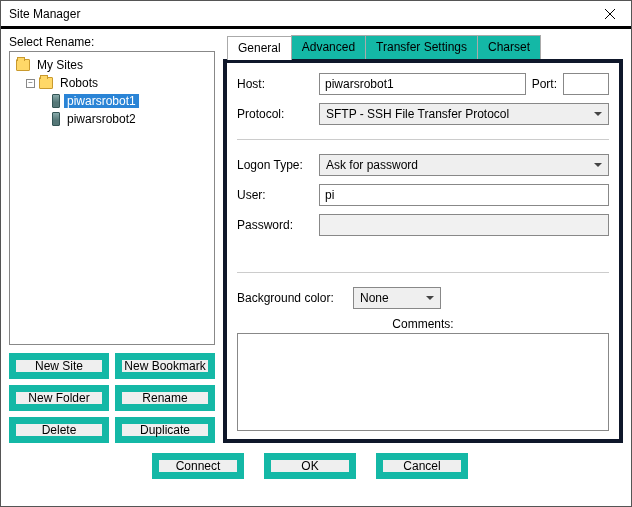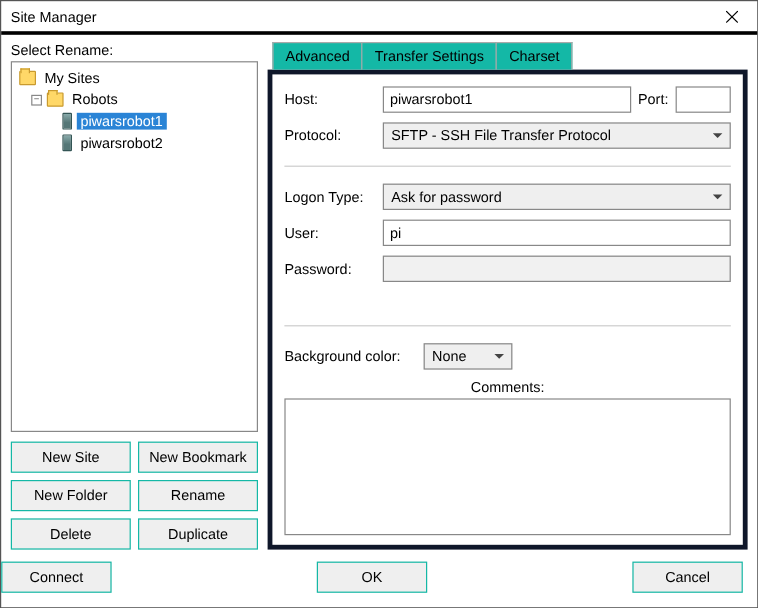--- a/index.html
+++ b/index.html
@@ -100,21 +100,21 @@
     color: #fff;
   }
   .btn-grid {
     display: grid;
     grid-template-columns: 1fr 1fr;
     gap: 6px;
     margin-top: 8px;
   }
   .btn {
     height: 26px;
-    border: 1px solid #14b8a6;
+    border: 7px solid #14b8a6;
     background: #efefef;
     display: flex;
     align-items: center;
     justify-content: center;
     cursor: pointer;
   }
   
   .right-pane {
     flex: 1;
     display: flex;
@@ -181,23 +181,23 @@
   .hr { border: none; border-top: 1px solid #ccc; margin: 6px 0; }
   .comments {
     flex: 1;
     border: 1px solid #888;
     resize: none;
     font: inherit;
     padding: 4px;
   }
   .footer {
     display: flex;
-    justify-content: space-between;
+    justify-content: center;
     gap: 20px;
-    padding: 10px 12px 12px 0;
+    padding: 10px 12px 27px 0;
   }
   .footer .btn { width: 92px; }
 </style>
 </head>
 <body>
 
 <div class="window">
 
   <div class="titlebar">
     <span class="title">Site Manager</span>
@@ -237,20 +237,21 @@
         <div class="btn">New Bookmark</div>
         <div class="btn">New Folder</div>
         <div class="btn">Rename</div>
         <div class="btn">Delete</div>
         <div class="btn">Duplicate</div>
       </div>
     </div>
 
     <div class="right-pane">
       <div class="tabs">
+        <div class="tab active">General</div>
         <div class="tab">Advanced</div>
         <div class="tab">Transfer Settings</div>
         <div class="tab">Charset</div>
       </div>
       <div class="tab-body">
 
         <div class="row">
           <span class="lbl">Host:</span>
           <input type="text" class="text-input" style="flex: 1 1 0%;" value="piwarsrobot1">
           <span>Port:</span>
@@ -280,21 +281,21 @@
 
         <div class="row">
           <span class="lbl">Password:</span>
           <div class="text-input disabled" style="flex:1"></div>
         </div>
 
         <hr class="hr" style="margin-top:28px">
 
         <div class="row">
           <span class="lbl-wide">Background color:</span>
-          <div class="select" style="width:74px">
+          <div class="select" style="width:88px">
             <span>None</span>
           </div>
         </div>
 
         <div class="row" style="align-items:center; flex:1; flex-direction:column; gap:2px;">
           <span>Comments:</span>
           <textarea class="comments" style="width: 100%;"></textarea>
         </div>
 
       </div>

